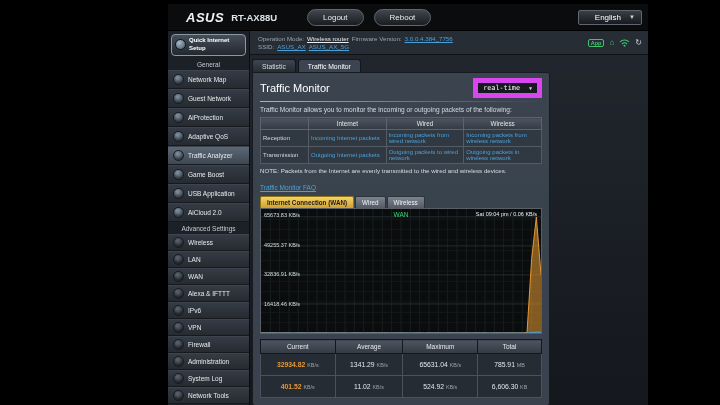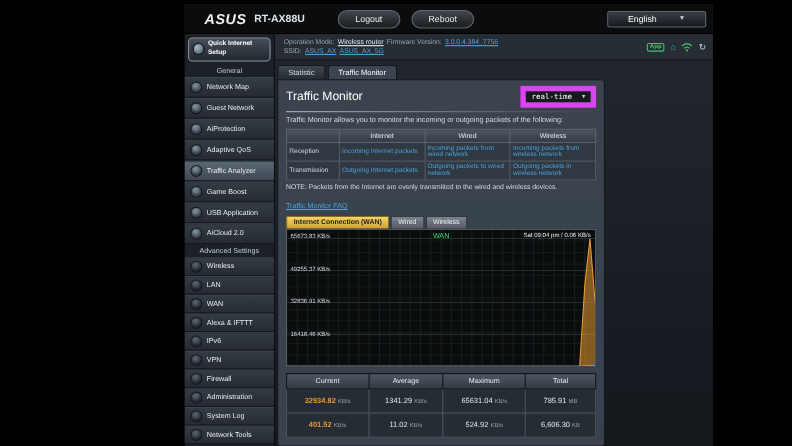--- a/index.html
+++ b/index.html
@@ -11,21 +11,21 @@
   
   .topbar { height:27px; background:#0b0c0d; display:flex; align-items:center;
             padding:0 6px 0 18px; border-bottom:1px solid #000; }
   .logo { font-style:italic; font-weight:bold; font-size:13px; color:#f0f2f4; letter-spacing:.5px; }
   .model { font-size:9.5px; font-weight:bold; color:#dfe4e9; margin-left:7px; }
   .tbtn { font-size:8px; color:#e8ebee; background:linear-gradient(#42474e,#191c20);
           border:1px solid #5f6670; border-radius:9px; padding:3px 15px; cursor:pointer; }
   .tbtn.first { margin-left:30px; } .tbtn + .tbtn { margin-left:10px; }
   .lang { margin-left:auto; display:flex; align-items:center; justify-content:flex-end;
           min-width:64px; font-size:8px; color:#fff; background:linear-gradient(#3a3f46,#17191d);
-          border:1px solid #5f6670; border-radius:2px; padding:2px 18px; cursor:pointer;gap:12px; }
+          border:1px solid #5f6670; border-radius:2px; padding:2px 6px; cursor:pointer; }
   .lang .arr { font-size:6px; color:#cdd2d8; margin-left:8px; }
 
   
   .body-row { display:flex; height:378px; }
 
   
   .sidebar { width:82px; background:#1c2127; border-right:1px solid #0b0d10; flex:none; }
   .qis { margin:3px 3px 2px; border:1px solid #8a97a5; border-radius:4px;
          background:linear-gradient(#454d58,#23282f); display:flex; align-items:center;
          gap:3px; padding:2px 3px; cursor:pointer; }

